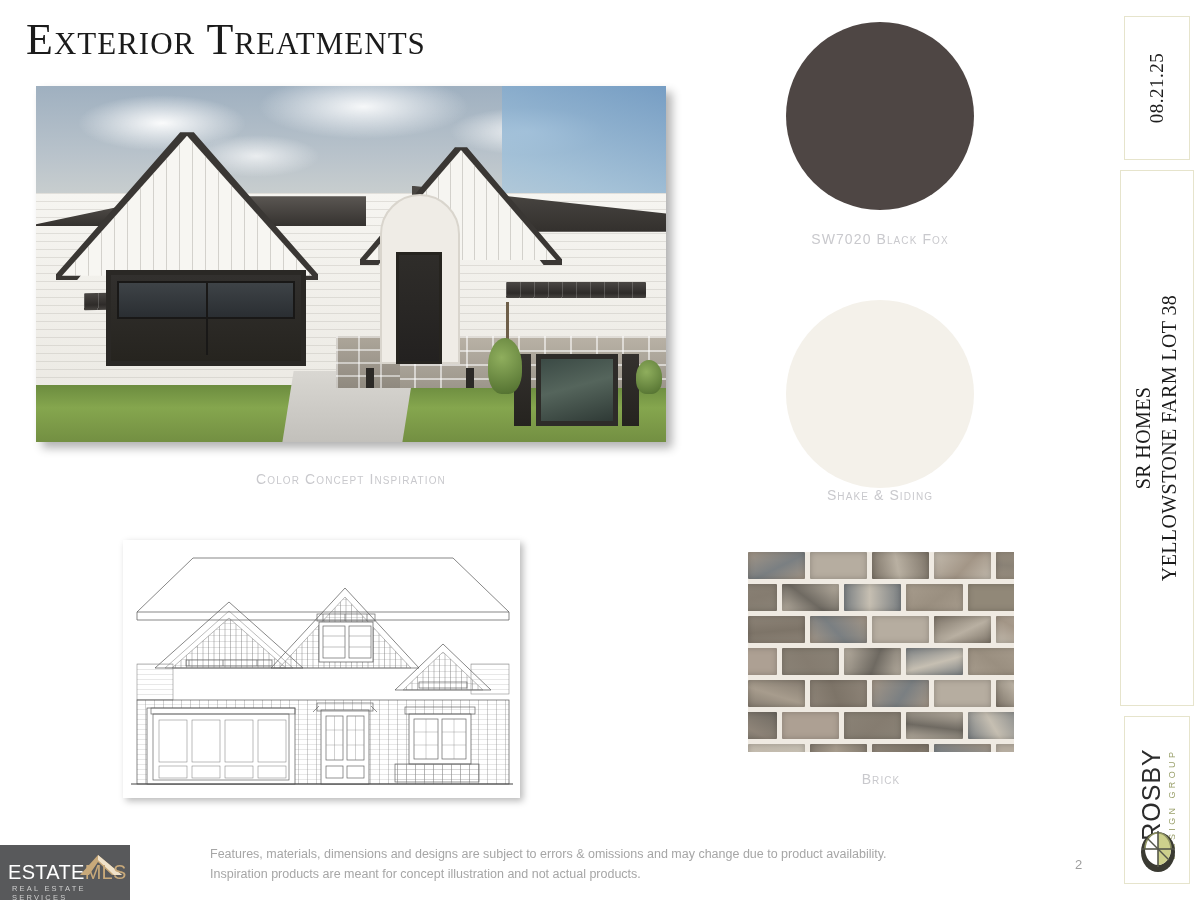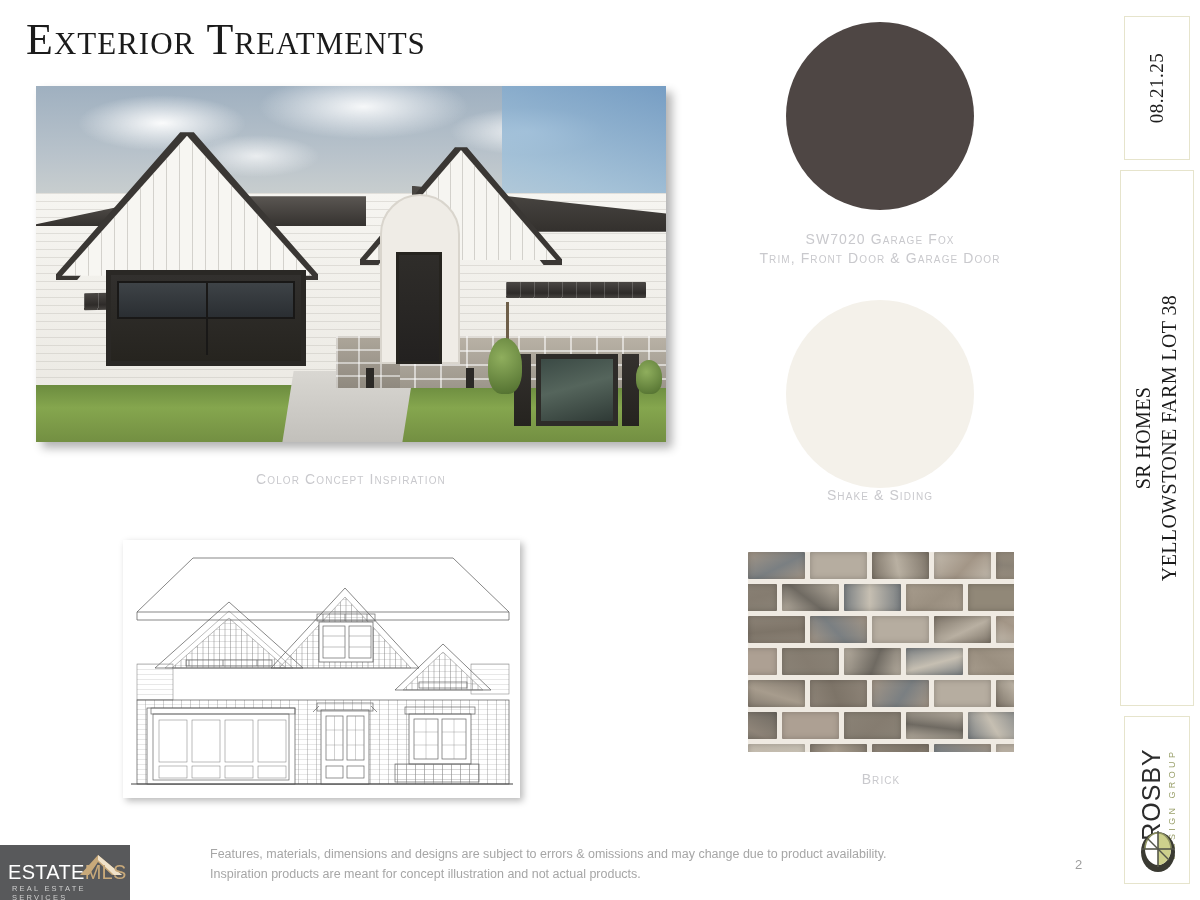--- a/index.html
+++ b/index.html
@@ -304,22 +304,21 @@
       <div class="sconce sc-2"></div>
       <div class="tree-stick"></div>
       <div class="shrub shrub-a"></div>
       <div class="shrub shrub-b"></div>
     </div>
   </div>
   <div class="photo-cap caption">Color Concept Inspiration</div>
 
   <div class="swatch-circle sw-dark" style="background: rgb(78, 70, 68);"></div>
   <div class="sw-cap-1 caption">
-    <div>SW7020 Garage Fox</div>
-    <div>Trim, Front Door &amp; Garage Door</div>
+    <div>SW7020 Black Fox</div>
   </div>
 
   <div class="swatch-circle sw-light" style="background: rgb(244, 241, 234);"></div>
   <div class="sw-cap-2 caption">
     <div>Shake &amp; Siding</div>
   </div>
 
   <div class="elev-wrap">
     <svg viewBox="0 0 397 258" xmlns="http://www.w3.org/2000/svg" fill="none" stroke="#5a5a5a" stroke-width="0.7">
       <defs>

